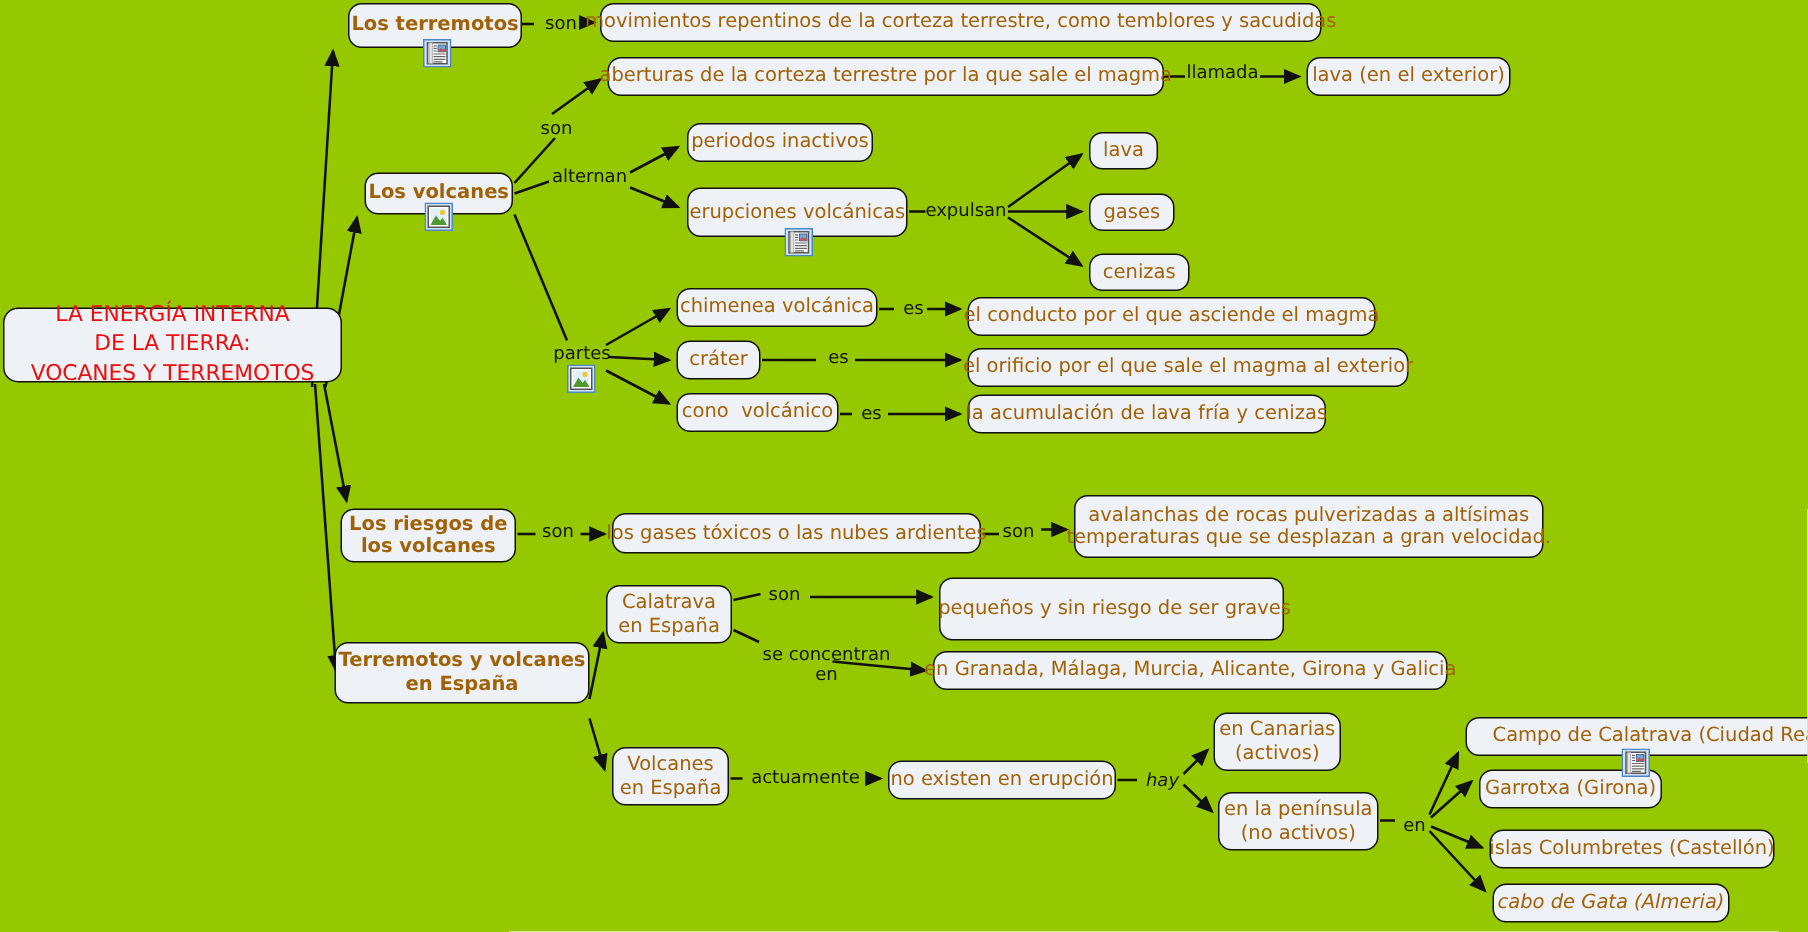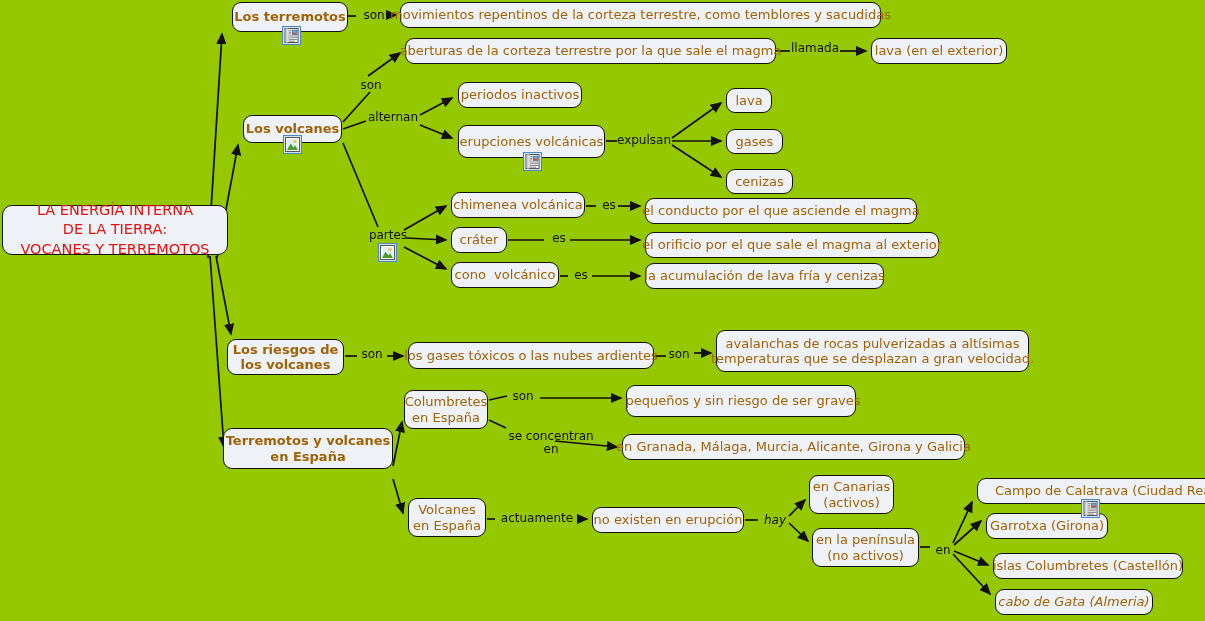--- a/index.html
+++ b/index.html
@@ -141,23 +141,23 @@
       <div class="node" style="left: 645px; top: 198px; width: 272px; height: 26px;">el conducto por el que asciende el magma</div>
       <div class="node" style="left: 451px; top: 227px; width: 56px; height: 26px;">cráter</div>
       <div class="node" style="left: 645px; top: 232px; width: 294px; height: 26px;">el orificio por el que sale el magma al exterior</div>
       <div class="node" style="left: 451px; top: 262px; width: 108px; height: 26px;">cono  volcánico</div>
       <div class="node" style="left: 645px; top: 263px; width: 239px; height: 26px;">la acumulación de lava fría y cenizas</div>
       <div class="node bold" style="left: 227px; top: 339px; width: 117px; height: 36px;">Los riesgos de
 los volcanes</div>
       <div class="node" style="left: 408px; top: 342px; width: 246px; height: 27px;">los gases tóxicos o las nubes ardientes</div>
       <div class="node" style="left: 716px; top: 330px; width: 313px; height: 42px;">avalanchas de rocas pulverizadas a altísimas
 temperaturas que se desplazan a gran velocidad.</div>
-      <div class="node" style="left: 404px; top: 390px; width: 84px; height: 39px;">Columbretes
+      <div class="node" style="left: 404px; top: 390px; width: 84px; height: 39px;">Calatrava
 en España</div>
-      <div class="node" style="left: 626px; top: 385px; width: 230px; height: 32px; padding-left: 12px;">pequeños y sin riesgo de ser graves</div>
+      <div class="node" style="left: 626px; top: 385px; width: 230px; height: 42px; padding-left: 12px;">pequeños y sin riesgo de ser graves</div>
       <div class="node" style="left: 622px; top: 434px; width: 343px; height: 26px;">en Granada, Málaga, Murcia, Alicante, Girona y Galicia</div>
       <div class="node bold" style="left: 223px; top: 428px; width: 170px; height: 41px;">Terremotos y volcanes
 en España</div>
       <div class="node" style="left: 408px; top: 498px; width: 78px; height: 39px;">Volcanes
 en España</div>
       <div class="node" style="left: 592px; top: 507px; width: 152px; height: 26px;">no existen en erupción</div>
       <div class="node" style="left: 809px; top: 475px; width: 85px; height: 39px;">en Canarias
 (activos)</div>
       <div class="node" style="left: 812px; top: 528px; width: 107px; height: 39px;">en la península
 (no activos)</div>

